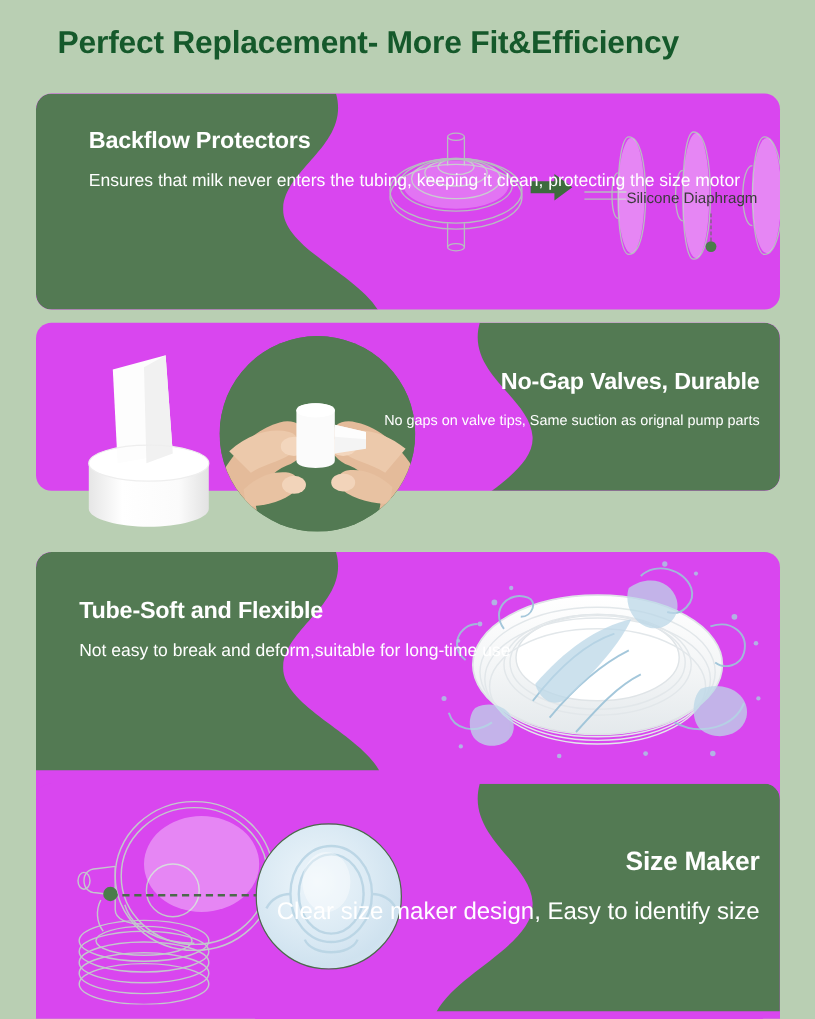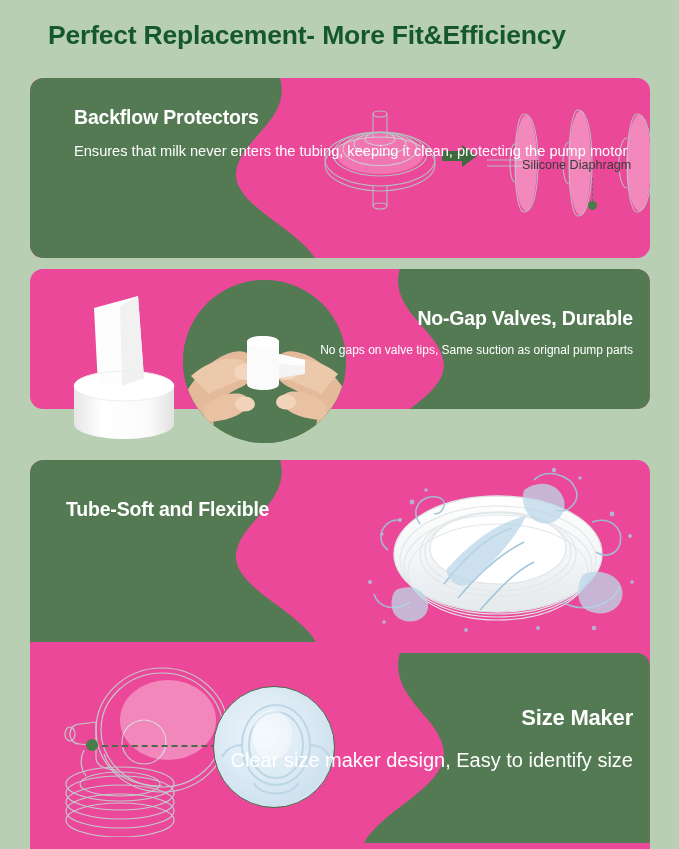--- a/index.html
+++ b/index.html
@@ -30,21 +30,21 @@
     line-height: 1.15;
     white-space: nowrap;
     margin-left: 16px;
   }
 
   
   .card {
     position: absolute;
     left: 30px;
     width: 620px;
-    background: #ec4899;
+    background: #d946ef;
     border-radius: 13px;
     overflow: hidden;
     padding-left: 40px;
   }
   #card-1 { top: 78px;  height: 180px; }
   #card-2 { top: 269px; height: 140px; }
   #card-3 { top: 460px; height: 230px; }
   #card-4 { top: 653px; height: 208px; }
 
   
@@ -180,21 +180,21 @@
 <body>
 
 <h1 class="page-title">Perfect Replacement- More Fit&amp;Efficiency</h1>
 
 <section class="card" id="card-1">
 
   <div class="panel panel-left"></div>
 
   <div class="txt left" id="t1">
     <h3>Backflow Protectors</h3>
-    <p>Ensures that milk never enters the tubing, keeping it clean, protecting the pump motor</p>
+    <p>Ensures that milk never enters the tubing, keeping it clean, protecting the size motor</p>
   </div>
 
   <svg class="art" id="c1-protector" viewBox="0 0 135 110">
     <g fill="none" stroke="#b7bcc0" stroke-width="1.1">
       <ellipse cx="67" cy="62" rx="55" ry="27"></ellipse>
       <ellipse cx="67" cy="57" rx="55" ry="27"></ellipse>
       <ellipse cx="67" cy="52" rx="47" ry="22"></ellipse>
       <ellipse cx="67" cy="47" rx="37" ry="16.5"></ellipse>
       <ellipse cx="67" cy="42" rx="26" ry="11"></ellipse>
       <ellipse cx="67" cy="37" rx="15" ry="6.5"></ellipse>
@@ -282,20 +282,21 @@
     <path d="M96 74 L122 80 L122 86 L96 84 Z" fill="#fdfdfd"></path>
   </svg>
 </div>
 
 <section class="card" id="card-3">
 
   <div class="panel panel-left"></div>
 
   <div class="txt left" id="t3">
     <h3>Tube-Soft and Flexible</h3>
+    <p>Not easy to break and deform,suitable for long-time use</p>
   </div>
 </section>
 
 <svg class="art" id="c3-tube" viewBox="0 0 300 180">
   <defs>
     <linearGradient id="tg" x1="0" y1="0" x2="0" y2="1">
       <stop offset="0%" stop-color="#ffffff"></stop>
       <stop offset="55%" stop-color="#f3f5f6"></stop>
       <stop offset="100%" stop-color="#e4e9ec"></stop>
     </linearGradient>

